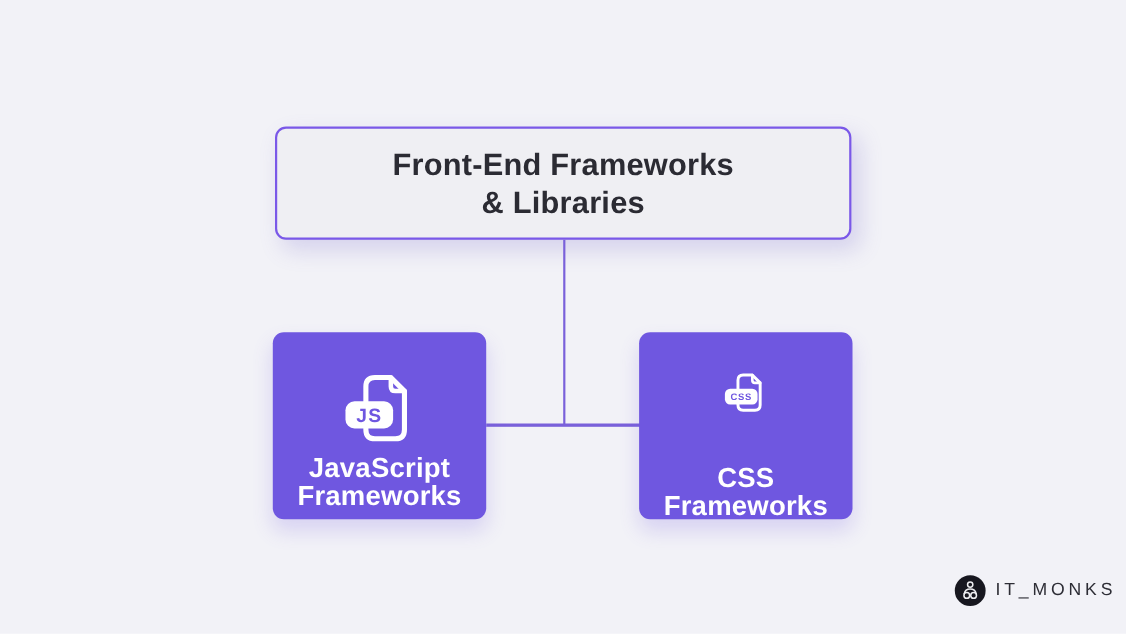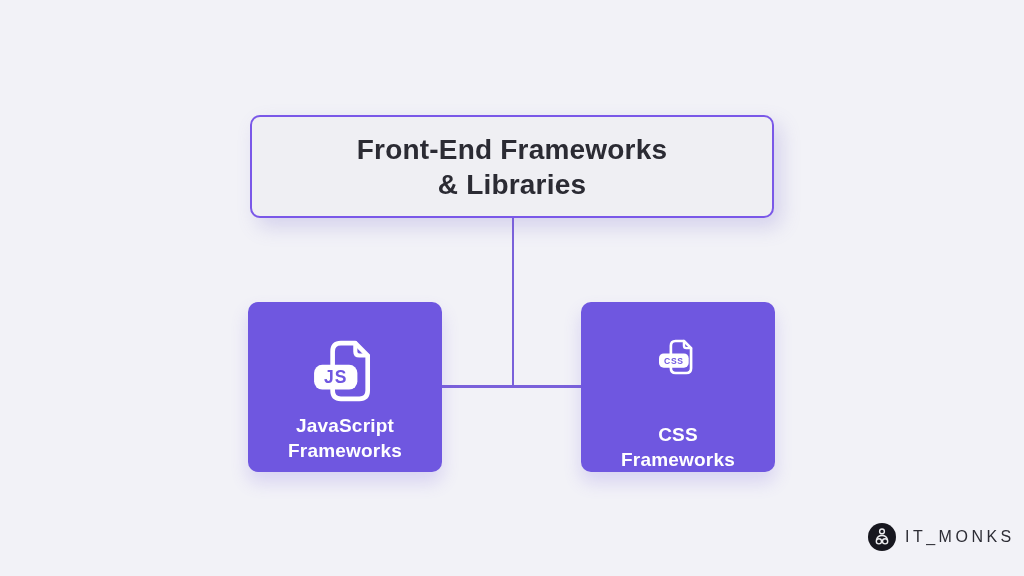--- a/index.html
+++ b/index.html
@@ -49,21 +49,21 @@
     border-radius: 10px;
     display: flex; flex-direction: column; align-items: center;
     padding-top: 36px;
     box-shadow: 0 10px 18px rgba(111, 87, 224, 0.20);
   }
   .child-node.js  { left: 248px; }
   .child-node.css { left: 581px; gap: 37px; }
   .node-icon { width: 66px; height: 66px; display: block; }
   .node-label {
     margin-top: 10px;
-    font-size: 19px;
+    font-size: 25px;
     font-weight: 700;
     line-height: 24.5px;
     color: #FFFFFF;
     text-align: center;
     white-space: pre-line;
     letter-spacing: 0.2px;
   }
 
   
   .brand-logo {

